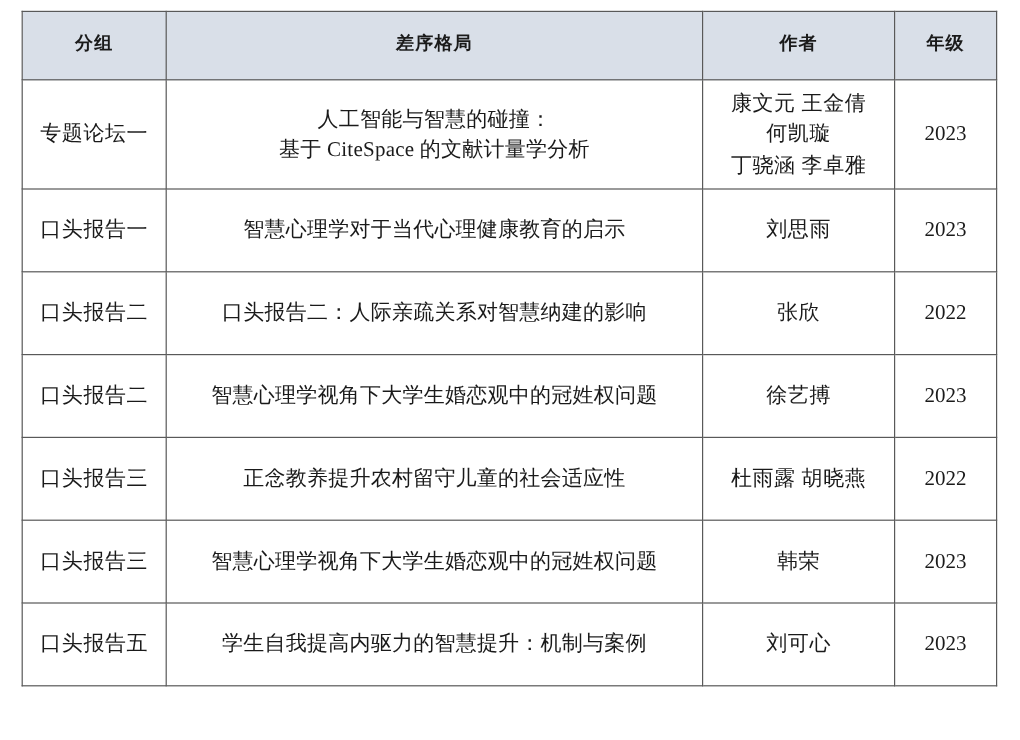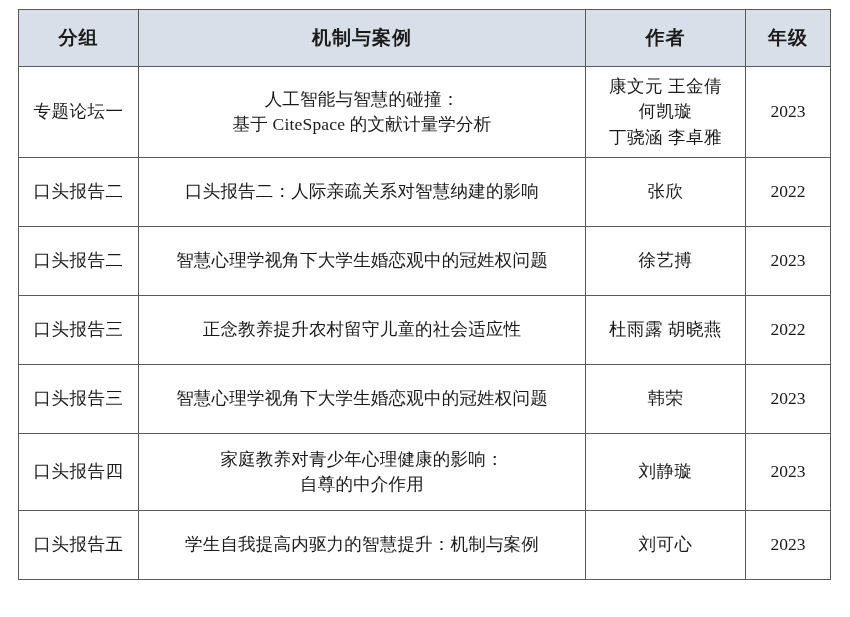--- a/index.html
+++ b/index.html
@@ -38,21 +38,21 @@
     text-align: center;
     vertical-align: middle;
     font-size: 17.5px;
     line-height: 1.45;
     padding: 6px 4px;
     font-family: "Liberation Serif", "DejaVu Serif", serif;
   }
   table.schedule thead th {
     background: #d9dfe8;
     font-weight: bold;
-    font-size: 19px;
+    font-size: 15px;
     height: 48px;
     padding: 4px;
     letter-spacing: 1px;
   }
   table.schedule tbody td {
     background: #ffffff;
   }
   td.group-cell {
     font-size: 17.5px;
     letter-spacing: 0.5px;
@@ -83,37 +83,47 @@
   <table class="schedule">
     <colgroup>
       <col class="c-group">
       <col class="c-title">
       <col class="c-author">
       <col class="c-grade">
     </colgroup>
     <thead>
       <tr>
         <th>分组</th>
-        <th>机制与案例</th>
+        <th>差序格局</th>
         <th>作者</th>
         <th>年级</th>
       </tr>
     </thead>
     <tbody id="table-body">
 
     <tr class="row-tall">
           <td class="group-cell">专题论坛一</td>
           <td class="title-cell multiline">
             <div>人工智能与智慧的碰撞：</div>
             <div>基于 CiteSpace 的文献计量学分析</div>
           </td>
           <td class="author-cell multiline">
             <div>康文元  王金倩</div>
             <div>何凯璇</div>
             <div>丁骁涵  李卓雅</div>
+          </td>
+          <td class="grade-cell">2023</td>
+        </tr>
+        <tr class="row-std">
+          <td class="group-cell">口头报告一</td>
+          <td class="title-cell multiline">
+            <div>智慧心理学对于当代心理健康教育的启示</div>
+          </td>
+          <td class="author-cell multiline">
+            <div>刘思雨</div>
           </td>
           <td class="grade-cell">2023</td>
         </tr>
         <tr class="row-std">
           <td class="group-cell">口头报告二</td>
           <td class="title-cell multiline">
             <div>口头报告二：人际亲疏关系对智慧纳建的影响</div>
           </td>
           <td class="author-cell multiline">
             <div>张欣</div>
@@ -143,31 +153,20 @@
         <tr class="row-std">
           <td class="group-cell">口头报告三</td>
           <td class="title-cell multiline">
             <div>智慧心理学视角下大学生婚恋观中的冠姓权问题</div>
           </td>
           <td class="author-cell multiline">
             <div>韩荣</div>
           </td>
           <td class="grade-cell">2023</td>
         </tr>
-        <tr class="row-mid">
-          <td class="group-cell">口头报告四</td>
-          <td class="title-cell multiline">
-            <div>家庭教养对青少年心理健康的影响：</div>
-            <div>自尊的中介作用</div>
-          </td>
-          <td class="author-cell multiline">
-            <div>刘静璇</div>
-          </td>
-          <td class="grade-cell">2023</td>
-        </tr>
         <tr class="row-std">
           <td class="group-cell">口头报告五</td>
           <td class="title-cell multiline">
             <div>学生自我提高内驱力的智慧提升：机制与案例</div>
           </td>
           <td class="author-cell multiline">
             <div>刘可心</div>
           </td>
           <td class="grade-cell">2023</td>
         </tr>

